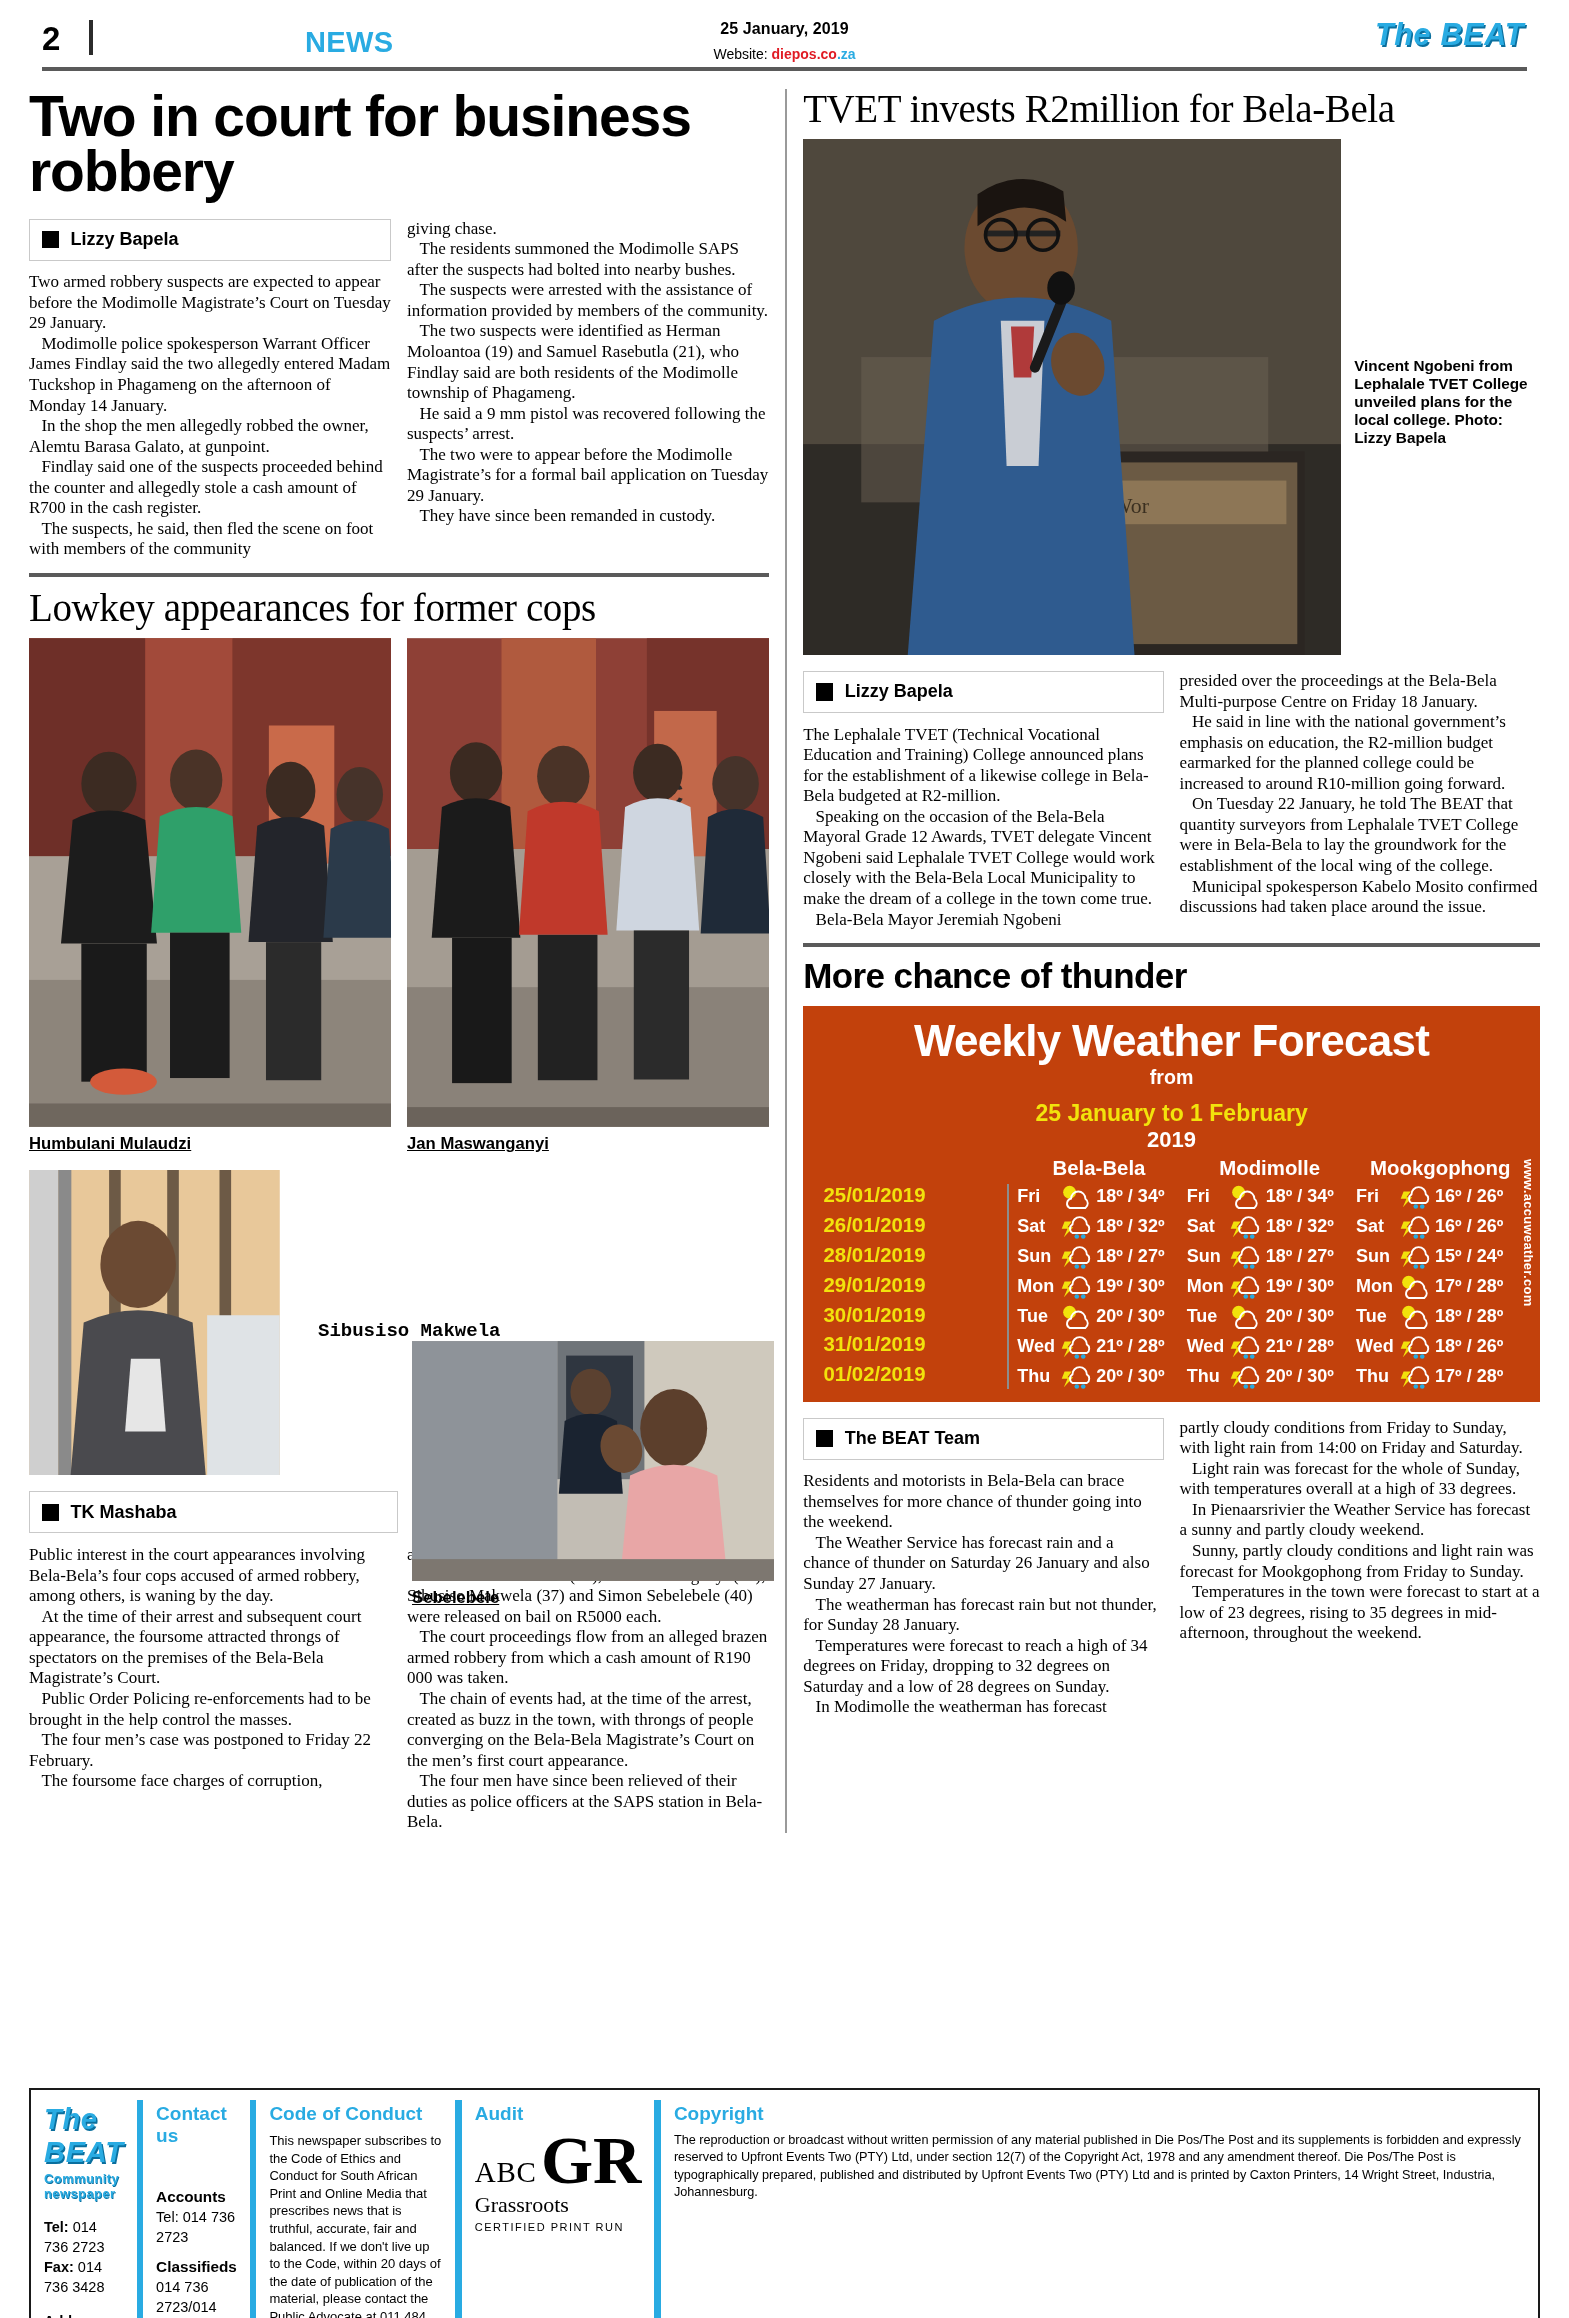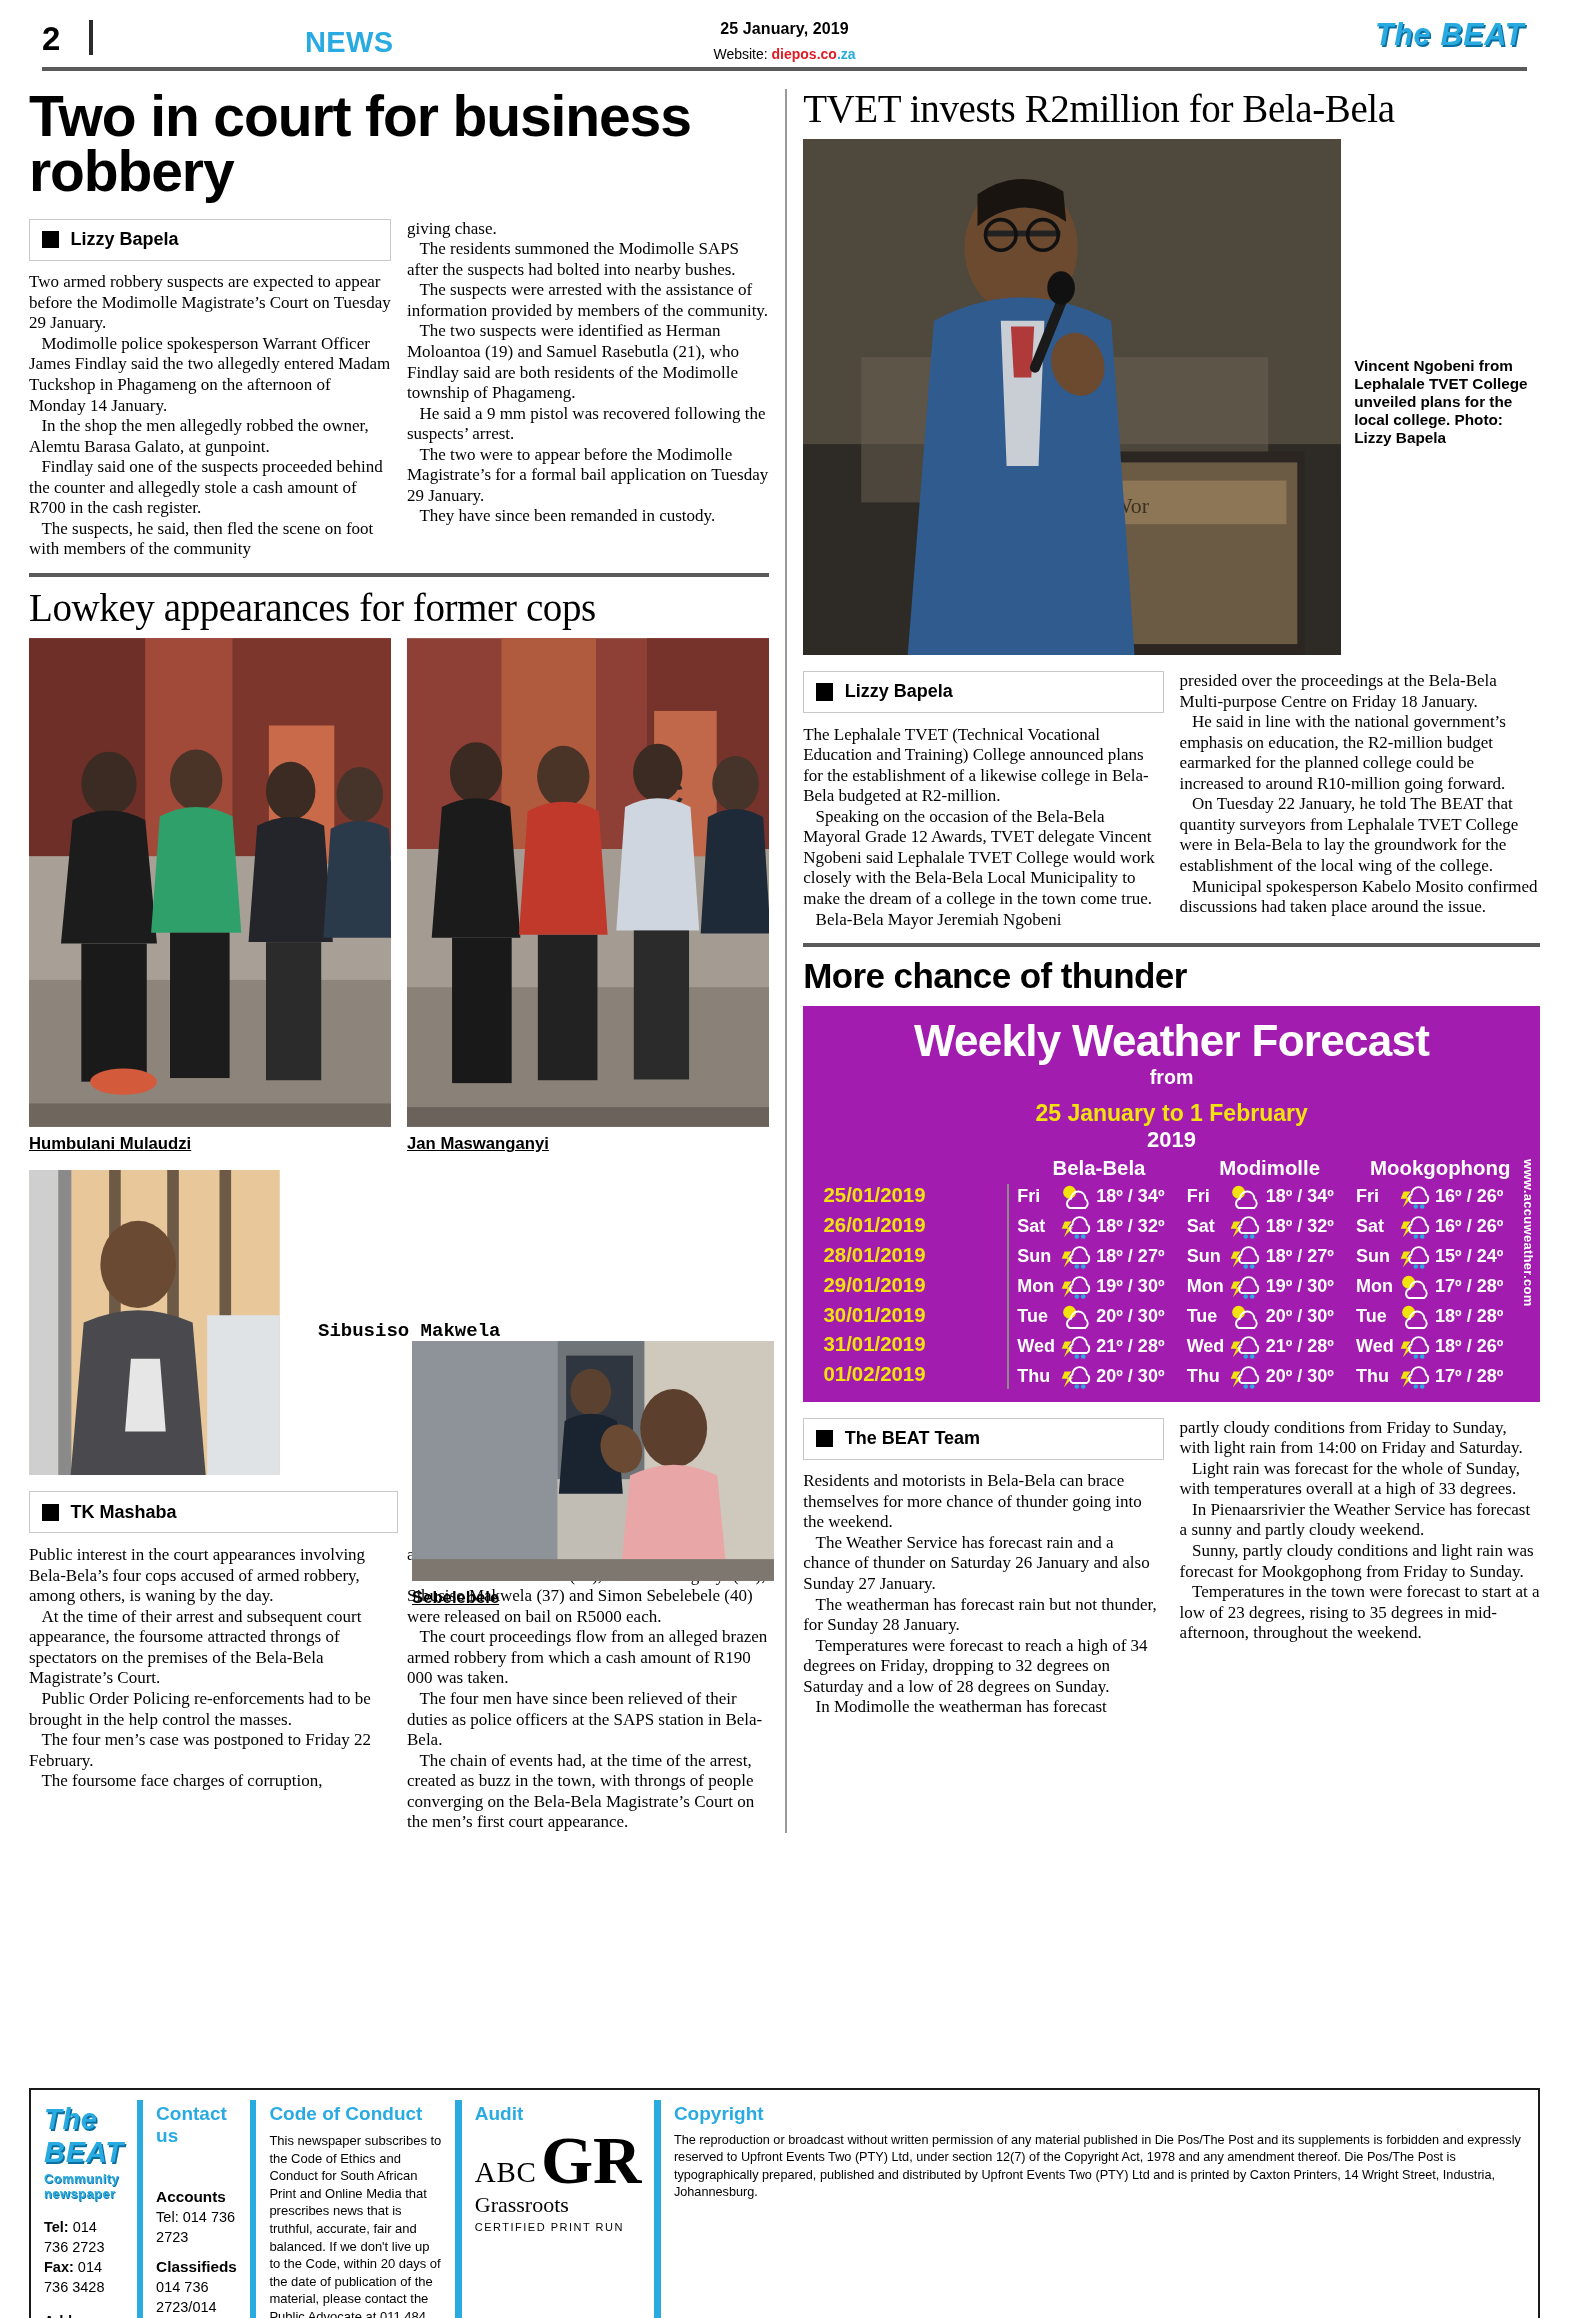--- a/index.html
+++ b/index.html
@@ -108,21 +108,21 @@
       font-size:16.7px; margin-top:7.3px;text-decoration:underline; }
 
   .courtrow2 { display:flex; gap:16px; margin-top:16px; }
   .ph-mul { width:251px; height:305px; position:relative; overflow:hidden; }
   .ph-seb { width:362px; height:240px; position:relative; overflow:hidden; }
   .lbl-sib { font-family:Liberation Mono, monospace; font-weight:bold;
       font-size:19px; line-height:1.2; padding-top:150px; padding-left:22px; }
 
   
   .weather {
-    background:#a21caf; color:#fff; padding:13px 14.5px 10.2px 14.5px;
+    background:#c2410c; color:#fff; padding:13px 14.5px 10.2px 14.5px;
     font-family:"Liberation Sans", sans-serif;
     position:relative;
   }
   .wx-title { text-align:center; font-weight:bold; font-size:44px; line-height:1.0;
       letter-spacing:-0.7px; margin-bottom:2.9px; }
   .wx-from { text-align:center; font-weight:bold; font-size:19.6px; margin-bottom:11px; }
   .wx-range { text-align:center; font-weight:bold; font-size:23px; color:#F2E30C; }
   .wx-year { text-align:center; font-weight:bold; font-size:22px; margin-bottom:2.9px; }
   .wx-head { display:flex; margin-top:4.4px; }
   .wx-head .sp { width:196px; }
@@ -310,22 +310,22 @@
             <p class="ind">Public Order Policing re-enforcements had to be brought in the help control the masses.</p>
             <p class="ind">The four men’s case was postponed to Friday 22 February.</p>
             <p class="ind">The foursome face charges of corruption,</p>
           </div>
         </div>
         <div class="bodycol">
           <div class="bodytext">
             <p>armed robbery and kidnapping.</p>
             <p class="ind">Humbulani Mulaudzi (39), Jan Maswanganyi (33), Sibusiso Makwela (37) and Simon Sebelebele (40) were released on bail on R5000 each.</p>
             <p class="ind">The court proceedings flow from an alleged brazen armed robbery from which a cash amount of R190 000 was taken.</p>
+            <p class="ind">The chain of events had, at the time of the arrest, created as buzz in the town, with throngs of people converging on the Bela-Bela Magistrate’s Court on the men’s first court appearance.</p>
             <p class="ind">The four men have since been relieved of their duties as police officers at the SAPS station in Bela-Bela.</p>
-            <p class="ind">The chain of events had, at the time of the arrest, created as buzz in the town, with throngs of people converging on the Bela-Bela Magistrate’s Court on the men’s first court appearance.</p>
           </div>
         </div>
       </div>
     </div>
 
     <div class="vdiv"></div>
 
     <div class="col-right">
 
       <h2 class="hl-serif">TVET invests R2million for Bela-Bela</h2>

